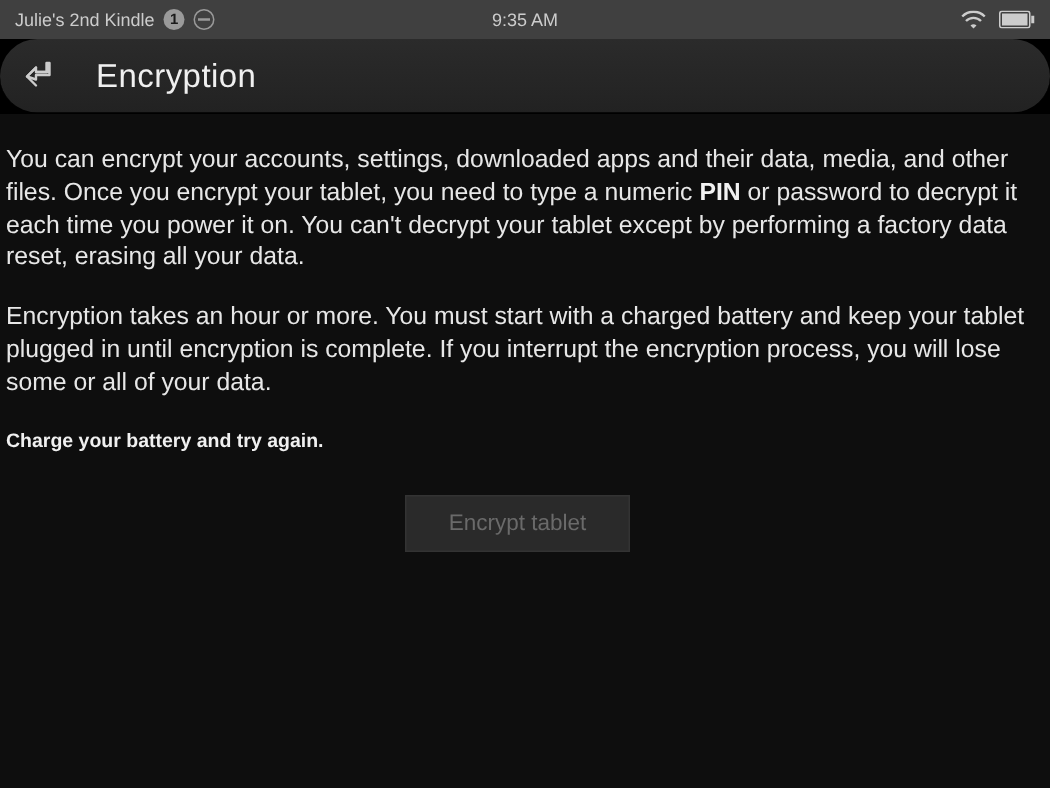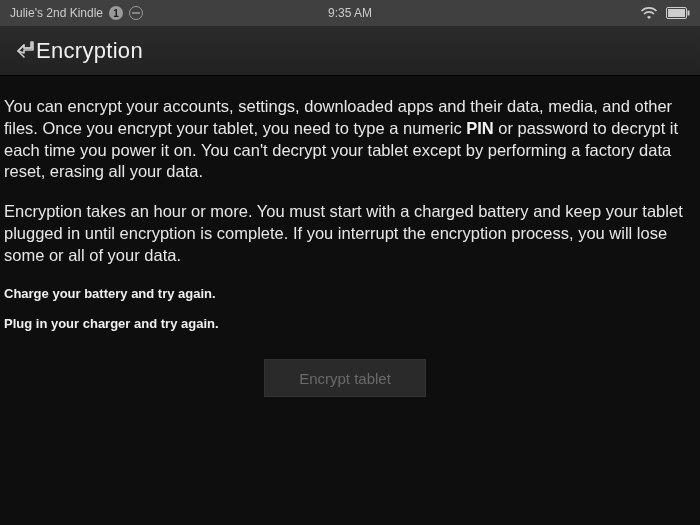--- a/index.html
+++ b/index.html
@@ -59,22 +59,23 @@
       font-size: 11px;
       line-height: 1;
     }
     .wifi-icon svg, .battery-icon svg { display: block; }
     .header {
       height: 50px;
       background: linear-gradient(#2b2b2b, #222);
       display: flex;
       align-items: center;
       padding: 0 14px;
-      gap: 0;
+      gap: 28px;
       border-bottom: 1px solid #000;
+      border-radius: 25px;
     }
     .back-icon svg { display: block; }
     .header-title {
       font-size: 22px;
       font-weight: 300;
       color: #f0f0f0;
       letter-spacing: 0.3px;
     }
     .content {
       padding: 20px 14px 0 4px;
@@ -92,21 +93,21 @@
     .bold-line {
       font-size: 13px;
       line-height: 1.5;
       color: #f0f0f0;
       font-weight: 700;
       margin-bottom: 10px;
     }
     .encrypt-btn {
       display: block;
       margin: 26px auto 0 auto;
-      width: 162px;
+      width: 150px;
       height: 38px;
       background: #2a2a2a;
       color: #6a6a6a;
       border: 1px solid #333;
       font-size: 15px;
       cursor: default;
     }
   </style>
 </head>
 <body>
@@ -150,15 +151,14 @@
   </span>
   <span class="header-title">Encryption</span>
 </div>
 
 <div class="content">
   <p class="para">
     <span>You can encrypt your accounts, settings, downloaded apps and their data, media, and other files. Once you encrypt your tablet, you need to type a numeric </span><span class="bold">PIN</span><span> or password to decrypt it each time you power it on. You can't decrypt your tablet except by performing a factory data reset, erasing all your data.</span>
   </p>
   <p class="para">Encryption takes an hour or more. You must start with a charged battery and keep your tablet plugged in until encryption is complete. If you interrupt the encryption process, you will lose some or all of your data.</p>
   <p class="bold-line">Charge your battery and try again.</p>
-  <p class="bold-line">Plug in your charger and try again.</p>
   <button class="encrypt-btn" disabled="">Encrypt tablet</button>
 </div>
 
 </body></html>

